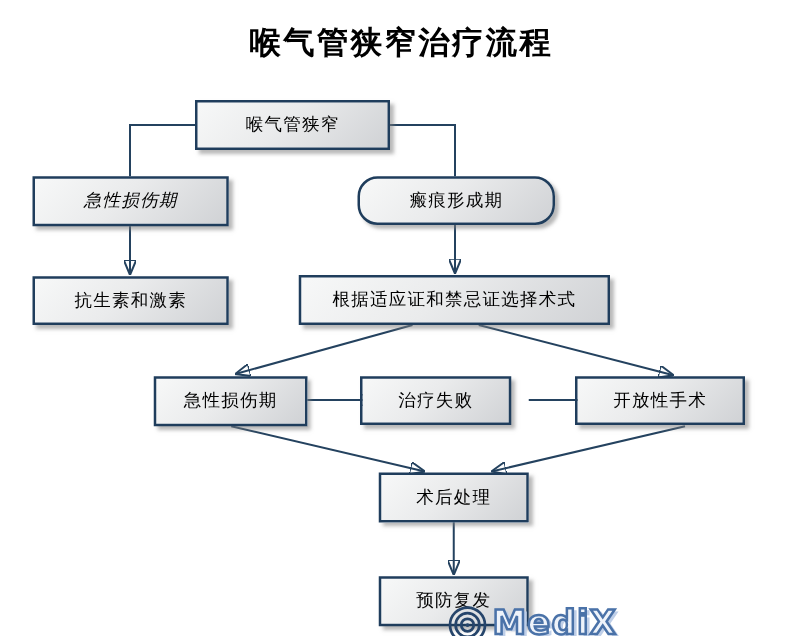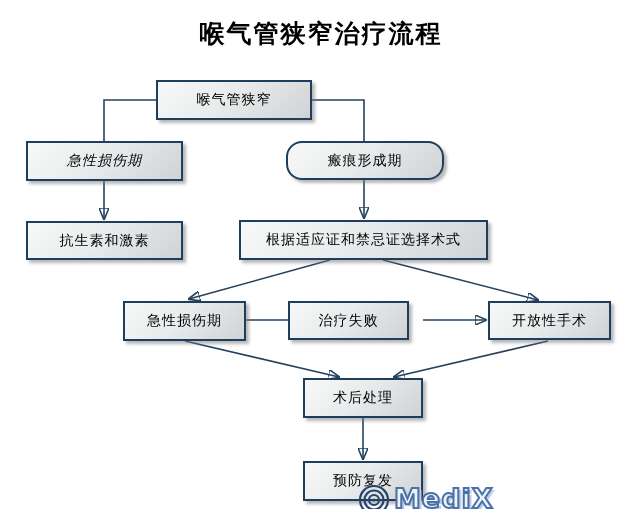--- a/index.html
+++ b/index.html
@@ -53,21 +53,21 @@
     white-space: nowrap;
   }
   
   .n1  { left: 156px; top:  80px; width: 156px; height: 40px; }
   .n2  { left:  26px; top: 141px; width: 157px; height: 40px; font-style: italic; }
   .n3  { left: 286px; top: 141px; width: 158px; height: 39px; border-radius: 16px; }
   .n4  { left:  26px; top: 221px; width: 157px; height: 39px; }
   .n5  { left: 239px; top: 220px; width: 249px; height: 40px; font-family: Liberation Mono, monospace; }
   .n6  { left: 123px; top: 301px; width: 123px; height: 40px; }
   .n7  { left: 288px; top: 301px; width: 121px; height: 39px; }
-  .n8  { left: 488px; top: 301px; width: 123px; height: 39px; }
+  .n8  { left: 460px; top: 301px; width: 136px; height: 39px; }
   .n9  { left: 303px; top: 378px; width: 120px; height: 40px; }
   .n10 { left: 303px; top: 461px; width: 120px; height: 40px; }
 
   .watermark {
     position: absolute;
     left: 358px;
     top: 480px;
     display: flex;
     align-items: center;
     gap: 4px;

